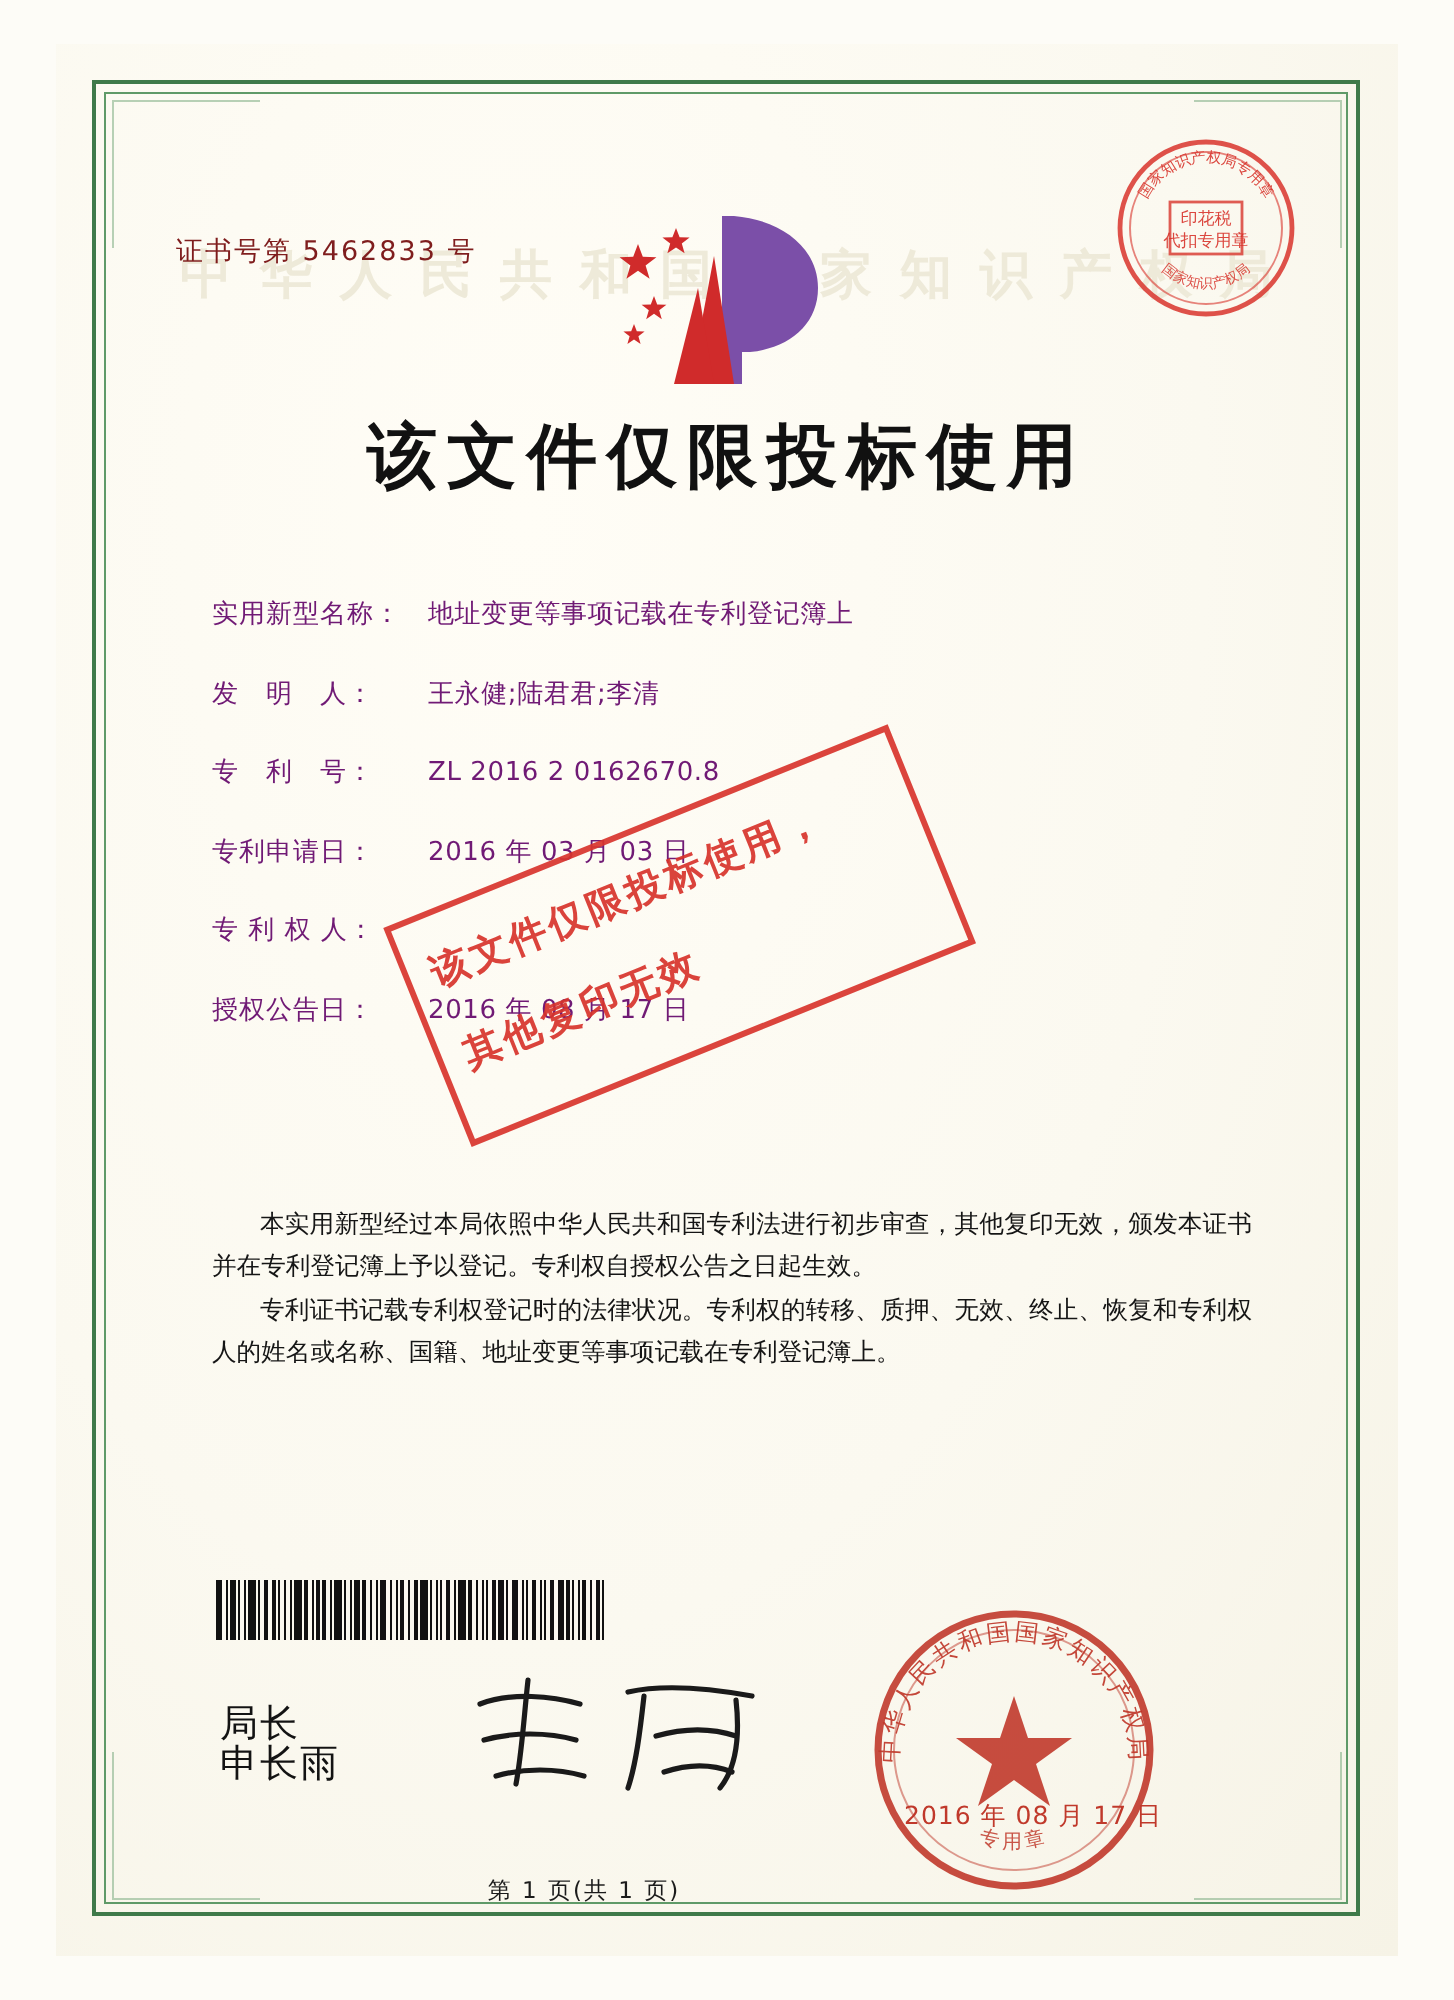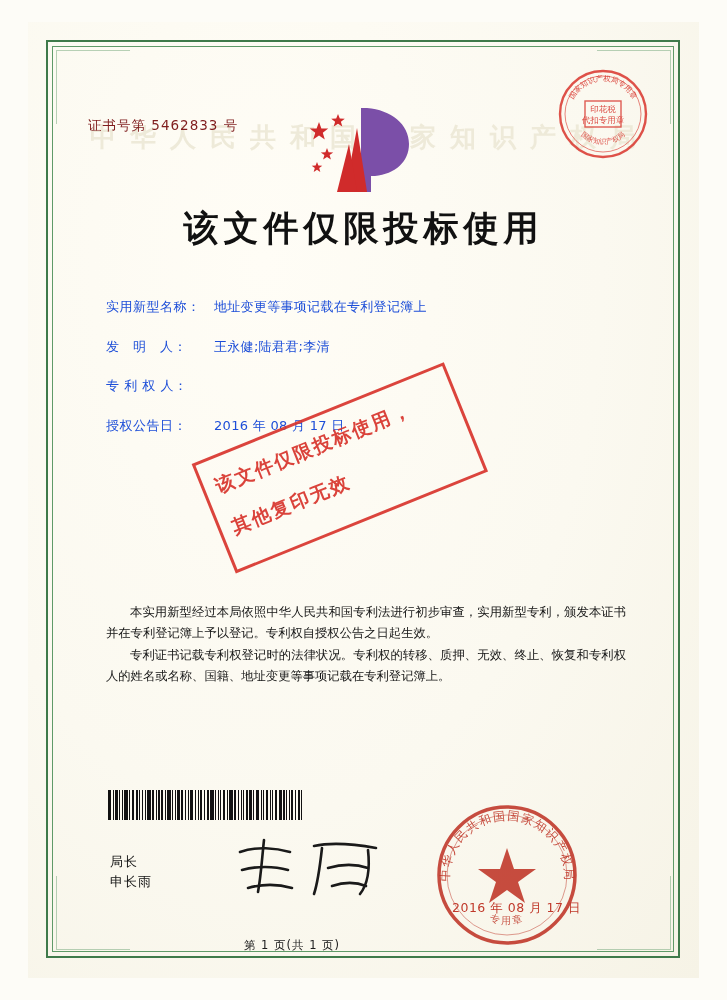--- a/index.html
+++ b/index.html
@@ -111,21 +111,21 @@
   .fields {
     position: absolute;
     left: 106px; top: 298px;
     width: 520px;
   }
   .field-row {
     display: flex;
     align-items: baseline;
     margin-bottom: 21.5px;
     font-size: 13px;
-    color: #1d4ed8;
+    color: #701a75;
     white-space: nowrap;
   }
   .field-label {
     width: 108px;
     flex: none;
     letter-spacing: 0.5px;
   }
   .field-value {
     letter-spacing: 0.3px;
   }
@@ -157,21 +157,21 @@
   .barcode i {
     display: block;
     background: #111;
     margin-right: 1.5px;
   }
 
   
   .sig-label {
     position: absolute;
     left: 110px; top: 852px;
-    font-size: 13px;
+    font-size: 19px;
     line-height: 20px;
     color: #131313;
     letter-spacing: 1px;
   }
   .signature {
     position: absolute;
     left: 228px; top: 832px;
     width: 170px; height: 70px;
   }
 
@@ -290,30 +290,38 @@
   <div class="fields">
     <div class="field-row">
       <span class="field-label">实用新型名称：</span>
       <span class="field-value">地址变更等事项记载在专利登记簿上</span>
     </div>
     <div class="field-row">
       <span class="field-label">发　明　人：</span>
       <span class="field-value">王永健;陆君君;李清</span>
     </div>
     <div class="field-row">
+      <span class="field-label">专　利　号：</span>
+      <span class="field-value">ZL 2016 2 0162670.8</span>
+    </div>
+    <div class="field-row">
+      <span class="field-label">专利申请日：</span>
+      <span class="field-value">2016 年 03 月 03 日</span>
+    </div>
+    <div class="field-row">
       <span class="field-label">专 利 权 人：</span>
     </div>
     <div class="field-row">
       <span class="field-label">授权公告日：</span>
       <span class="field-value">2016 年 08 月 17 日</span>
     </div>
   </div>
 
   <div class="body-text">
-    <p>本实用新型经过本局依照中华人民共和国专利法进行初步审查，实用新型专利，颁发本证书并在专利登记簿上予以登记。专利权自授权公告之日起生效。</p>
+    <p>本实用新型经过本局依照中华人民共和国专利法进行初步审查，其他复印无效，颁发本证书并在专利登记簿上予以登记。专利权自授权公告之日起生效。</p>
     <p>专利证书记载专利权登记时的法律状况。专利权的转移、质押、无效、终止、恢复和专利权人的姓名或名称、国籍、地址变更等事项记载在专利登记簿上。</p>
   </div>
 
   <div class="diag-stamp">
     <div class="box"></div>
     <div class="line l1">该文件仅限投标使用，</div>
     <div class="line l2">其他复印无效</div>
   </div>
 
   <div class="barcode" id="barcode">

